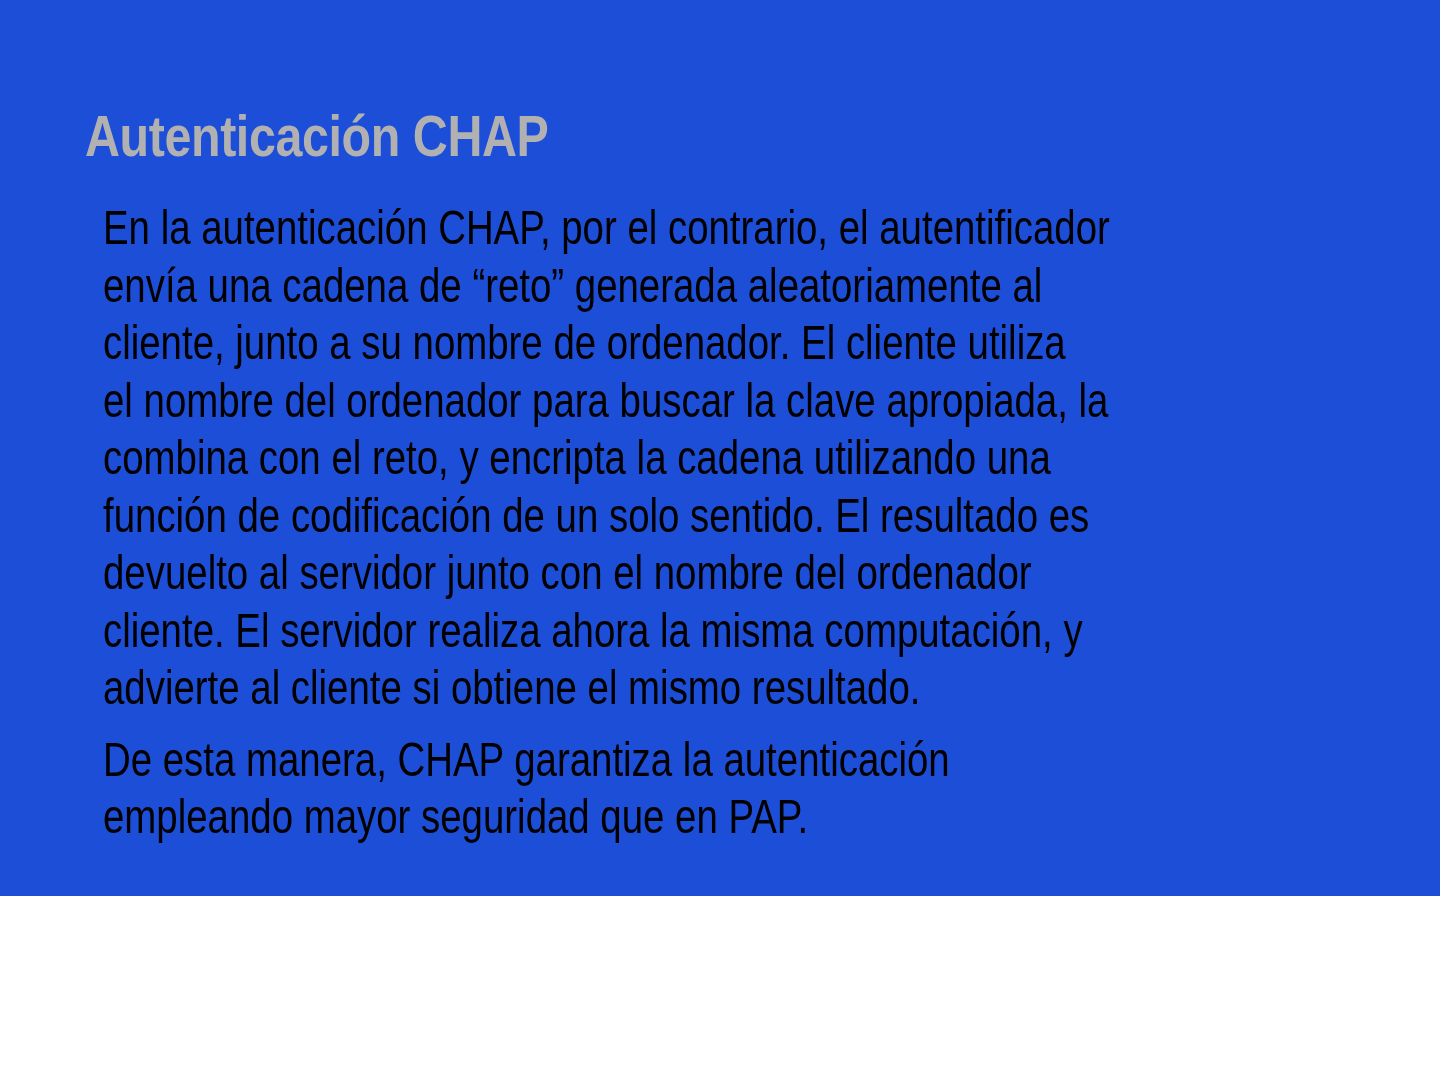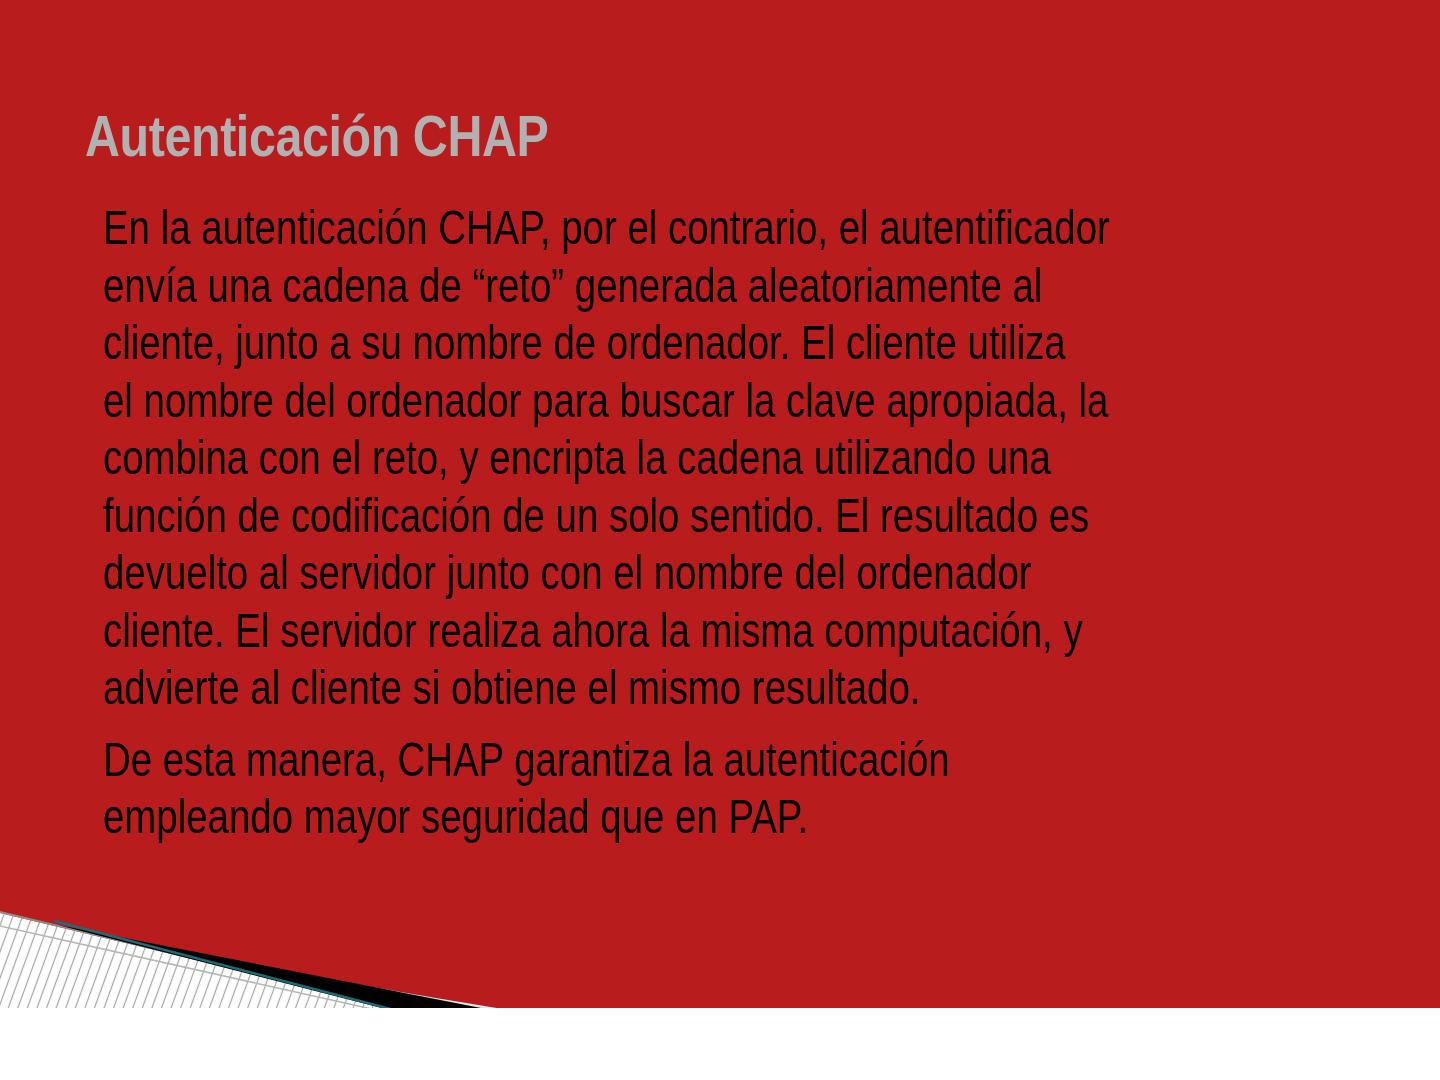--- a/index.html
+++ b/index.html
@@ -3,22 +3,22 @@
 <meta charset="utf-8">
 <style>
   html, body {
     margin: 0;
     padding: 0;
     background: #ffffff;
   }
   .slide {
     position: relative;
     width: 1440px;
-    height: 1008px;
-    background: #b91c1c;
+    height: 896px;
+    background: #1d4ed8;
     overflow: hidden;
     font-family: "Liberation Sans", "DejaVu Sans", sans-serif;
   }
   .slide-title {
     position: absolute;
     left: 85px;
     top: 103px;
     margin: 0;
     font-size: 57px;
     font-weight: bold;

